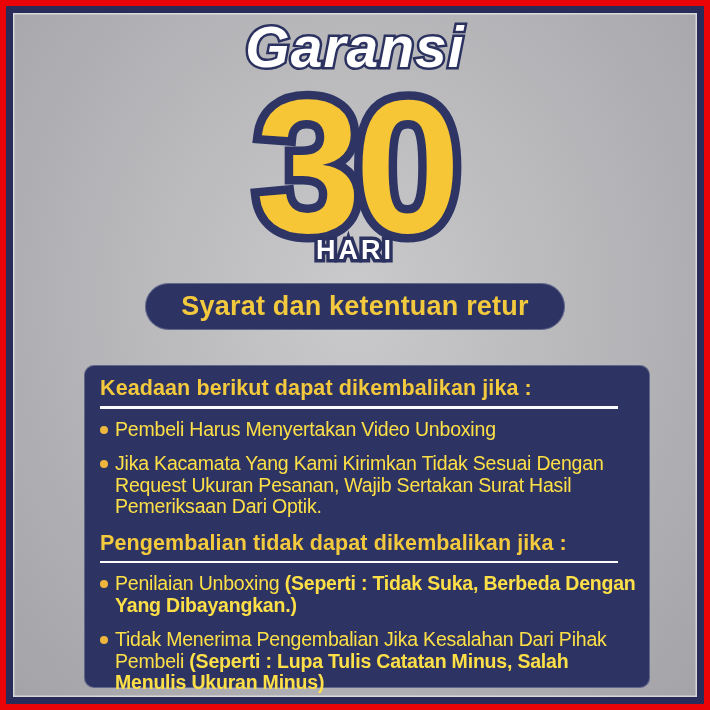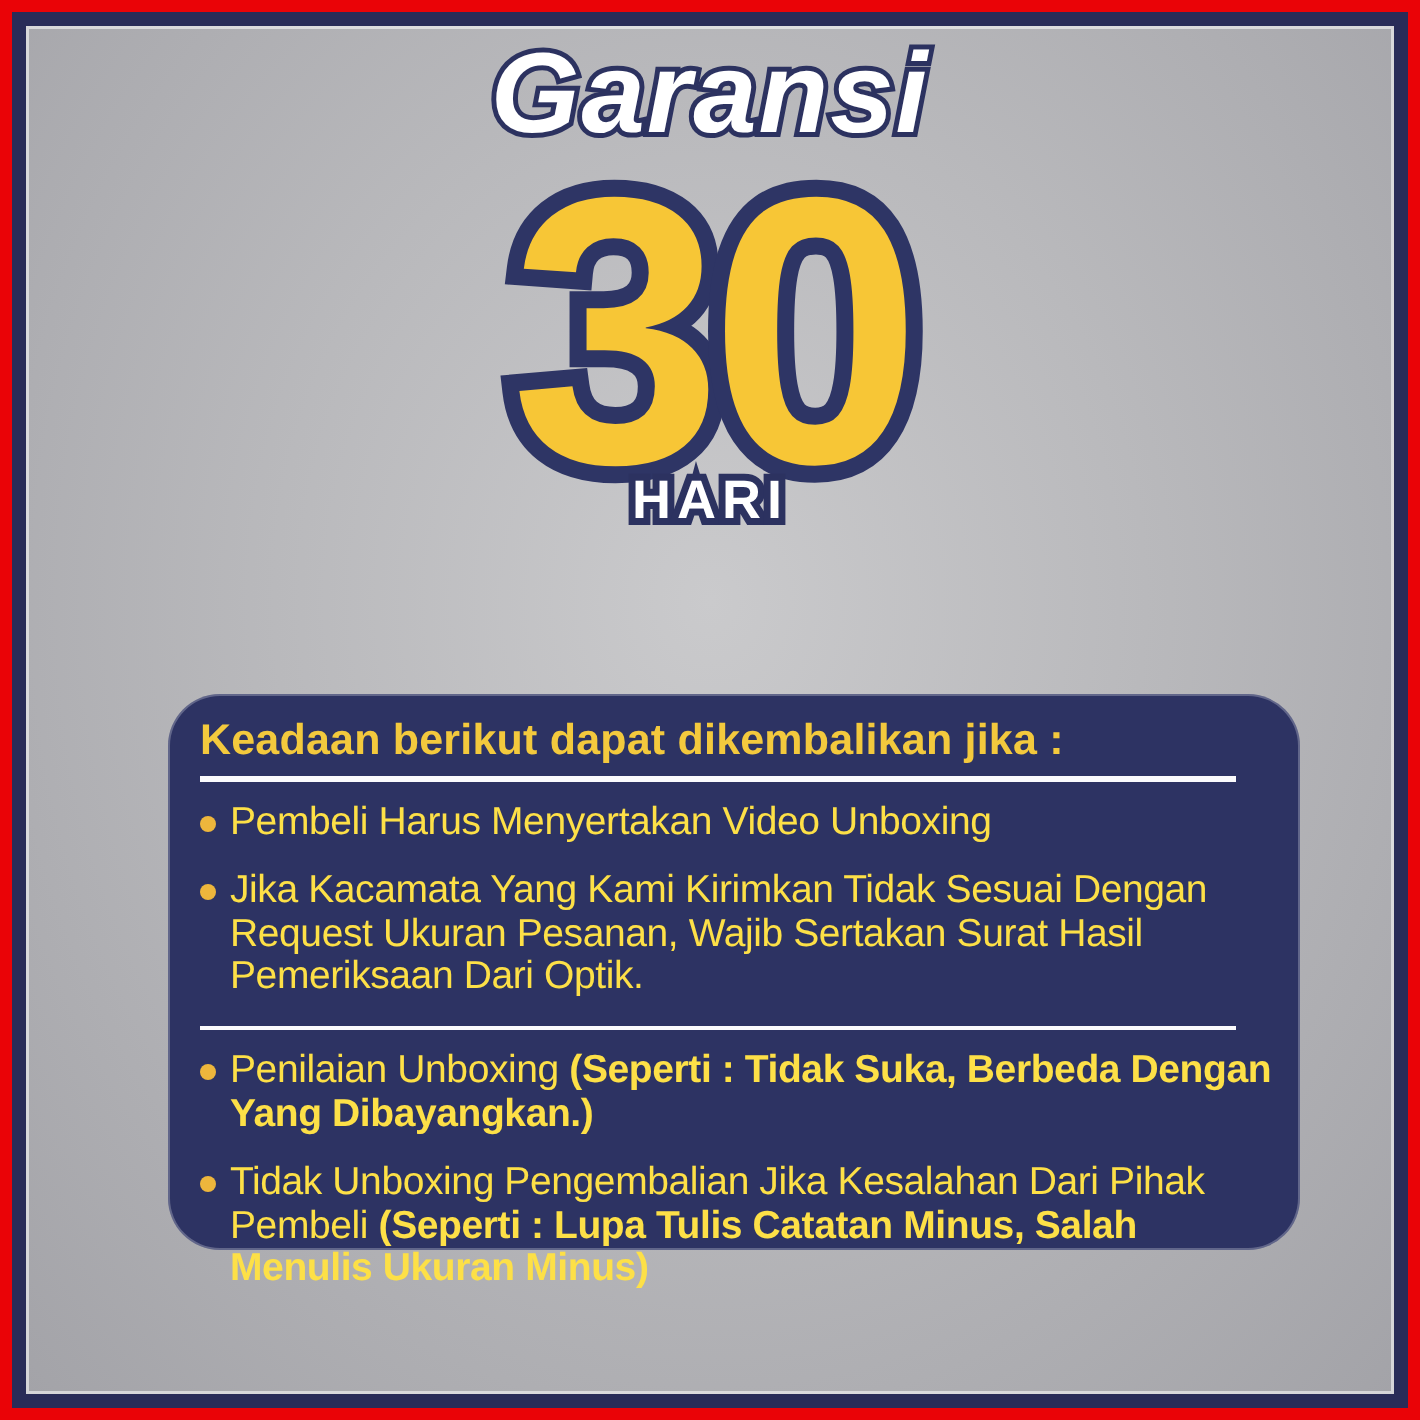--- a/index.html
+++ b/index.html
@@ -61,23 +61,23 @@
     background:#2d3363;border-radius:25px;
     display:flex;align-items:center;justify-content:center;
     box-shadow:0 0 0 1px rgba(255,255,255,.25) inset;
   }
   .pill span{
     color:#f3c93d;font-weight:bold;font-size:27px;letter-spacing:.2px;
   }
 
   
   .panel{
-    position:absolute;left:71px;top:334px;
-    width:566px;height:278px;
-    background:#2d3363;border-radius:26px;
+    position:absolute;left:71px;top:352px;
+    width:566px;height:323px;
+    background:#2d3363;border-radius:10px;
     box-sizing:border-box;
     padding:11px 8px 0 16px;
     box-shadow:0 0 0 1px rgba(255,255,255,.25) inset;
   }
   .sec-heading{
     margin:0;color:#f3c93d;
     font-size:21.5px;font-weight:bold;letter-spacing:.1px;
     white-space:nowrap;
   }
   .sec-underline{
@@ -114,43 +114,47 @@
     </div>
     <div class="layered garansi-wrap">
       <span class="garansi-stroke">Garansi</span>
       <span class="garansi-fill">Garansi</span>
     </div>
     <div class="layered hari-wrap">
       <span class="hari-stroke">HARI</span>
       <span class="hari-fill">HARI</span>
     </div>
 
+    <div class="pill">
+      <span>Syarat dan ketentuan retur</span>
+    </div>
 
     <section class="panel">
 
       <div class="section-1">
         <h3 class="sec-heading">Keadaan berikut dapat dikembalikan jika :</h3>
         <div class="sec-underline"></div>
         <ul class="bullets">
           <li>
             <span>Pembeli Harus Menyertakan Video Unboxing</span>
           </li>
           <li>
             <span>Jika Kacamata Yang Kami Kirimkan Tidak Sesuai Dengan Request Ukuran Pesanan, Wajib Sertakan Surat Hasil Pemeriksaan Dari Optik.</span>
           </li>
         </ul>
       </div>
 
       <div class="section-2">
+        <h3 class="sec-heading">Pengembalian tidak dapat dikembalikan jika :</h3>
         <div class="sec-underline"></div>
         <ul class="bullets">
           <li>
             <span>Penilaian Unboxing </span><span class="seg-bold">(Seperti : Tidak Suka, Berbeda Dengan Yang Dibayangkan.)</span>
           </li>
           <li>
-            <span>Tidak Unboxing Pengembalian Jika Kesalahan Dari Pihak Pembeli </span><span class="seg-bold">(Seperti : Lupa Tulis Catatan Minus, Salah Menulis Ukuran Minus)</span>
+            <span>Tidak Menerima Pengembalian Jika Kesalahan Dari Pihak Pembeli </span><span class="seg-bold">(Seperti : Lupa Tulis Catatan Minus, Salah Menulis Ukuran Minus)</span>
           </li>
         </ul>
       </div>
 
     </section>
   </div>
 </div>
 
 </body></html>

